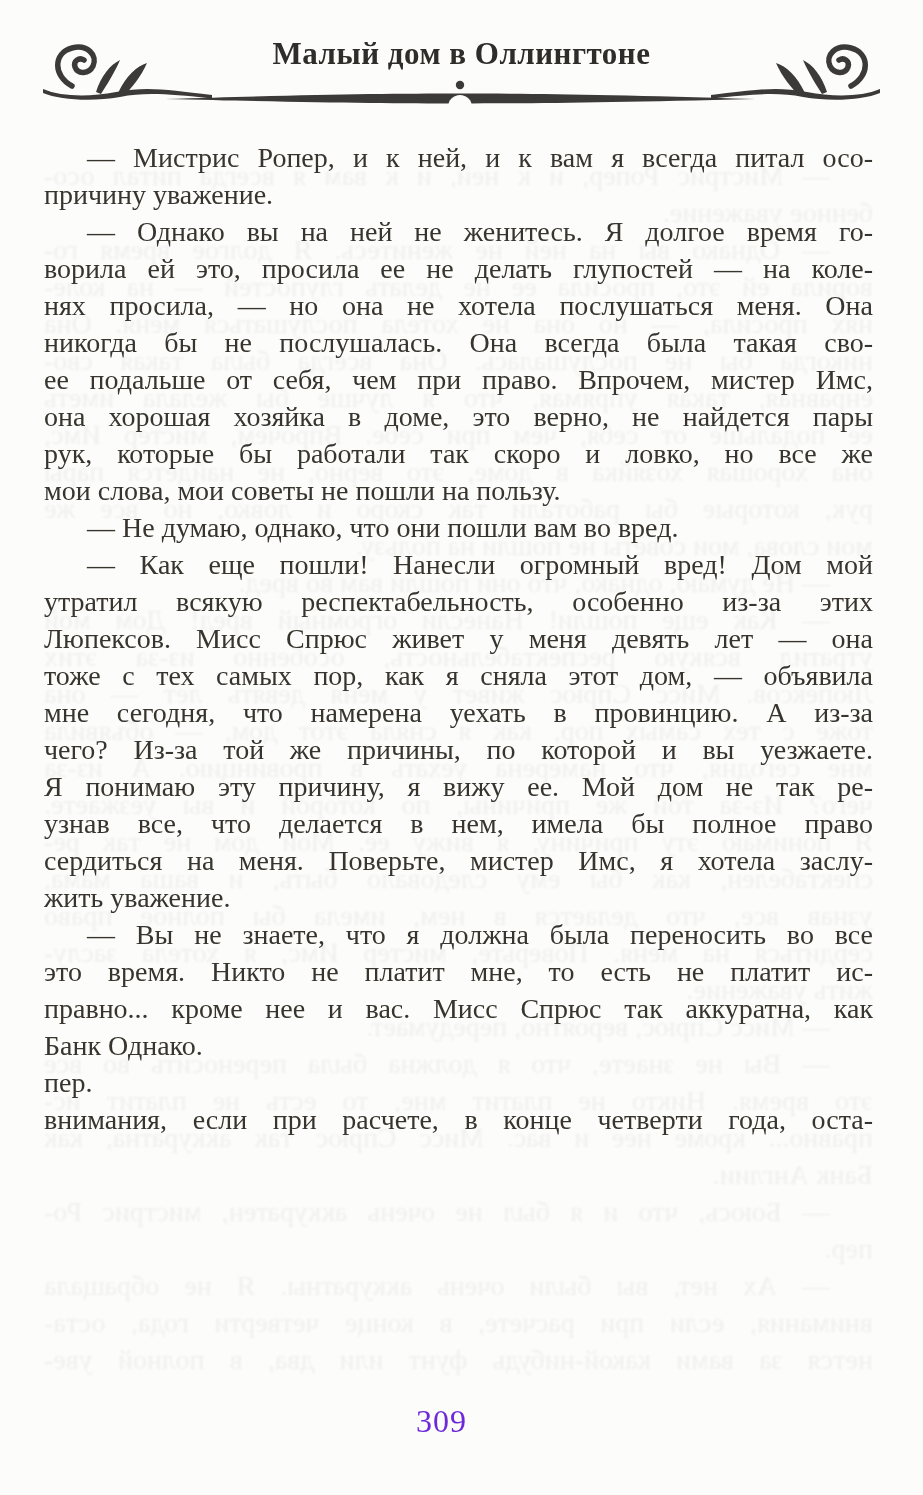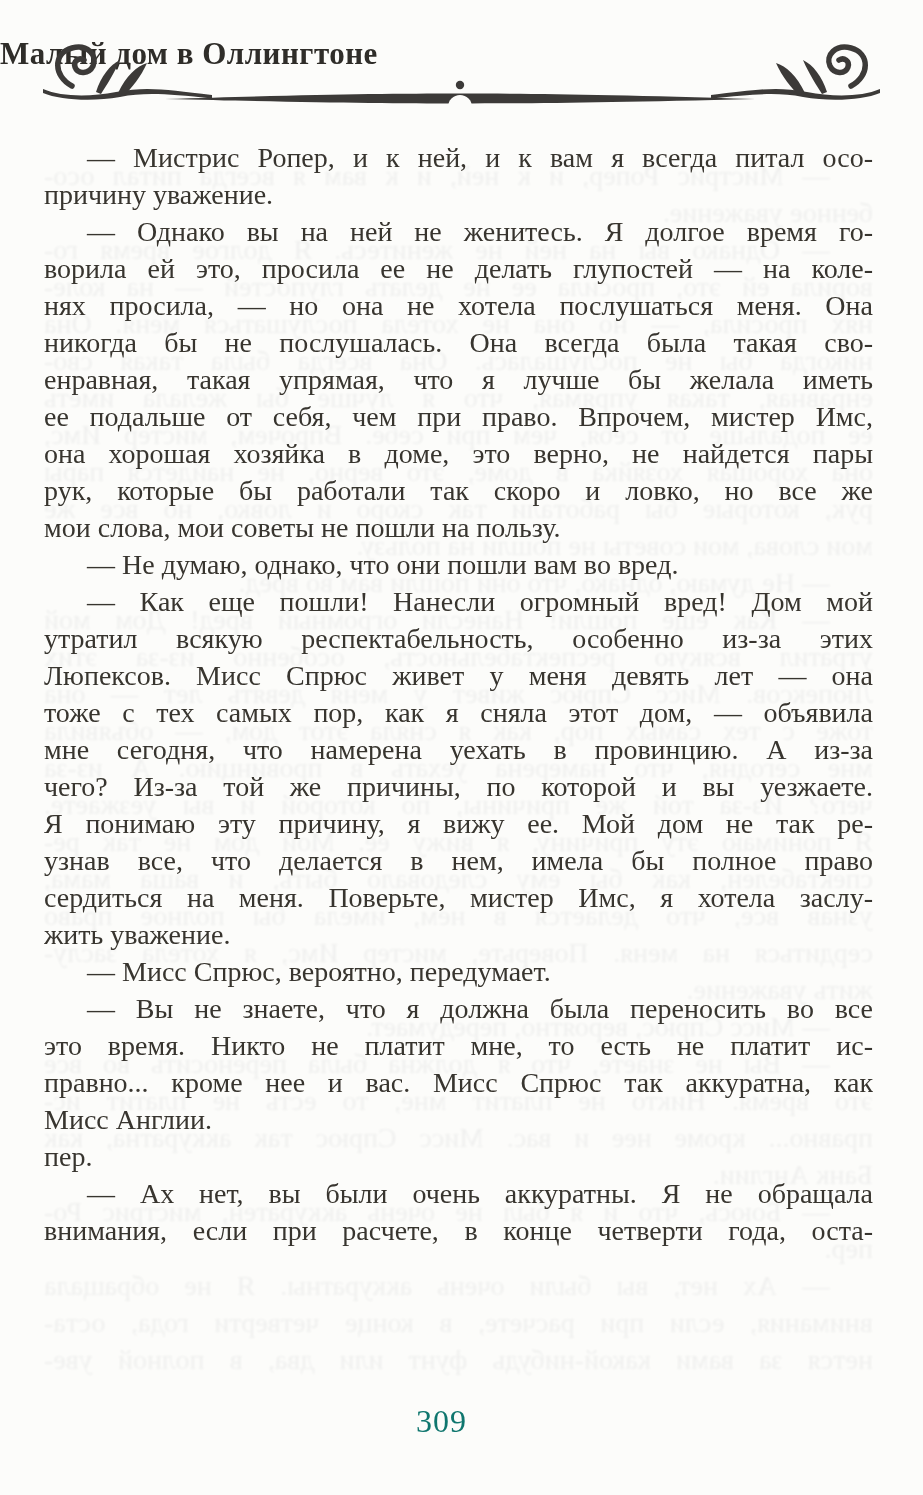--- a/index.html
+++ b/index.html
@@ -6,21 +6,21 @@
   body {
     width: 923px; height: 1495px;
     background: #fcfcfa;
     font-family: "Liberation Serif", serif;
     position: relative;
     overflow: hidden;
   }
   .page-title {
     position: absolute;
     top: 36px; left: 0; right: 0;
-    text-align: left;
+    text-align: center;
     font-weight: bold;
     font-size: 31px;
     letter-spacing: 0.5px;
     color: #2f2d29;
   }
   .ornament {
     position: absolute;
     top: 40px; left: 40px;
     width: 843px; height: 75px;
   }
@@ -51,21 +51,21 @@
     z-index: 1;
     pointer-events: none;
   }
   .bleed .line { color: #1c2430; }
   .page-number {
     position: absolute;
     top: 1403px; left: 0; right: 40px;
     text-align: center;
     font-size: 32px;
     letter-spacing: 1px;
-    color: #0f766e;
+    color: #6d28d9;
   }
 </style>
 </head>
 <body>
 
 <div class="page-title">Малый дом в Оллингтоне</div>
 
 <svg class="ornament" viewBox="0 0 843 75" xmlns="http://www.w3.org/2000/svg">
 
   <path fill="#3c3a38" d="M125,59 C270,54.5 345,53.5 420,53.5 C495,53.5 570,54.5 715,59
@@ -122,39 +122,36 @@
     <div class="line">нется за вами какой-нибудь фунт или два, в полной уве-</div>
   </div>
 
 <div class="text-block">
     <div class="line first">— Мистрис Ропер, и к ней, и к вам я всегда питал осо-</div>
     <div class="line end">причину уважение.</div>
     <div class="line first">— Однако вы на ней не женитесь. Я долгое время го-</div>
     <div class="line">ворила ей это, просила ее не делать глупостей — на коле-</div>
     <div class="line">нях просила, — но она не хотела послушаться меня. Она</div>
     <div class="line">никогда бы не послушалась. Она всегда была такая сво-</div>
-    <div class="line">енравная, такая упрямая, что я лучше бы желала иметь</div>
     <div class="line">ее подальше от себя, чем при право. Впрочем, мистер Имс,</div>
     <div class="line">она хорошая хозяйка в доме, это верно, не найдется пары</div>
     <div class="line">рук, которые бы работали так скоро и ловко, но все же</div>
     <div class="line end">мои слова, мои советы не пошли на пользу.</div>
     <div class="line first end">— Не думаю, однако, что они пошли вам во вред.</div>
     <div class="line first">— Как еще пошли! Нанесли огромный вред! Дом мой</div>
     <div class="line">утратил всякую респектабельность, особенно из-за этих</div>
     <div class="line">Люпексов. Мисс Спрюс живет у меня девять лет — она</div>
     <div class="line">тоже с тех самых пор, как я сняла этот дом, — объявила</div>
     <div class="line">мне сегодня, что намерена уехать в провинцию. А из-за</div>
     <div class="line">чего? Из-за той же причины, по которой и вы уезжаете.</div>
     <div class="line">Я понимаю эту причину, я вижу ее. Мой дом не так ре-</div>
     <div class="line">узнав все, что делается в нем, имела бы полное право</div>
     <div class="line">сердиться на меня. Поверьте, мистер Имс, я хотела заслу-</div>
     <div class="line end">жить уважение.</div>
-    <div class="line first end">— Мисс Спрюс, вероятно, передумает.</div>
     <div class="line first">— Вы не знаете, что я должна была переносить во все</div>
     <div class="line">это время. Никто не платит мне, то есть не платит ис-</div>
     <div class="line">правно... кроме нее и вас. Мисс Спрюс так аккуратна, как</div>
-    <div class="line end">Мисс Англии.</div>
+    <div class="line end">Банк Однако.</div>
     <div class="line end">пер.</div>
-    <div class="line first">— Ах нет, вы были очень аккуратны. Я не обращала</div>
     <div class="line">внимания, если при расчете, в конце четверти года, оста-</div>
   </div>
 
 <div class="page-number">309</div>
 
 </body></html>

